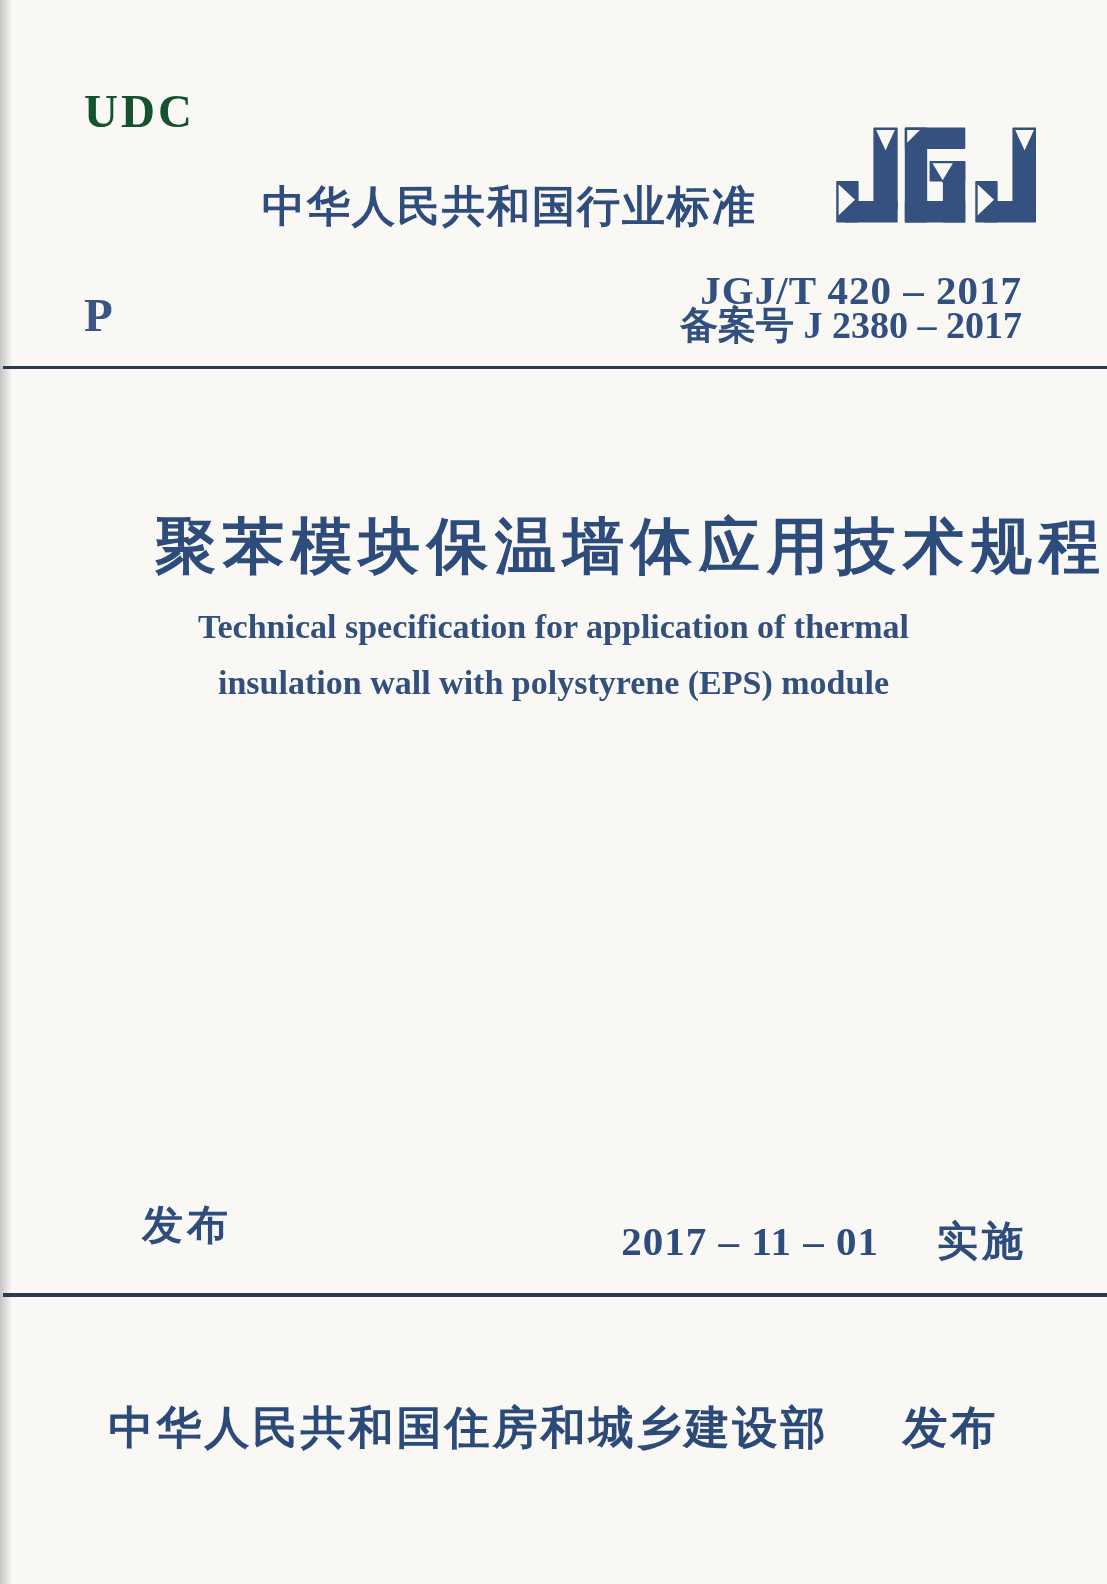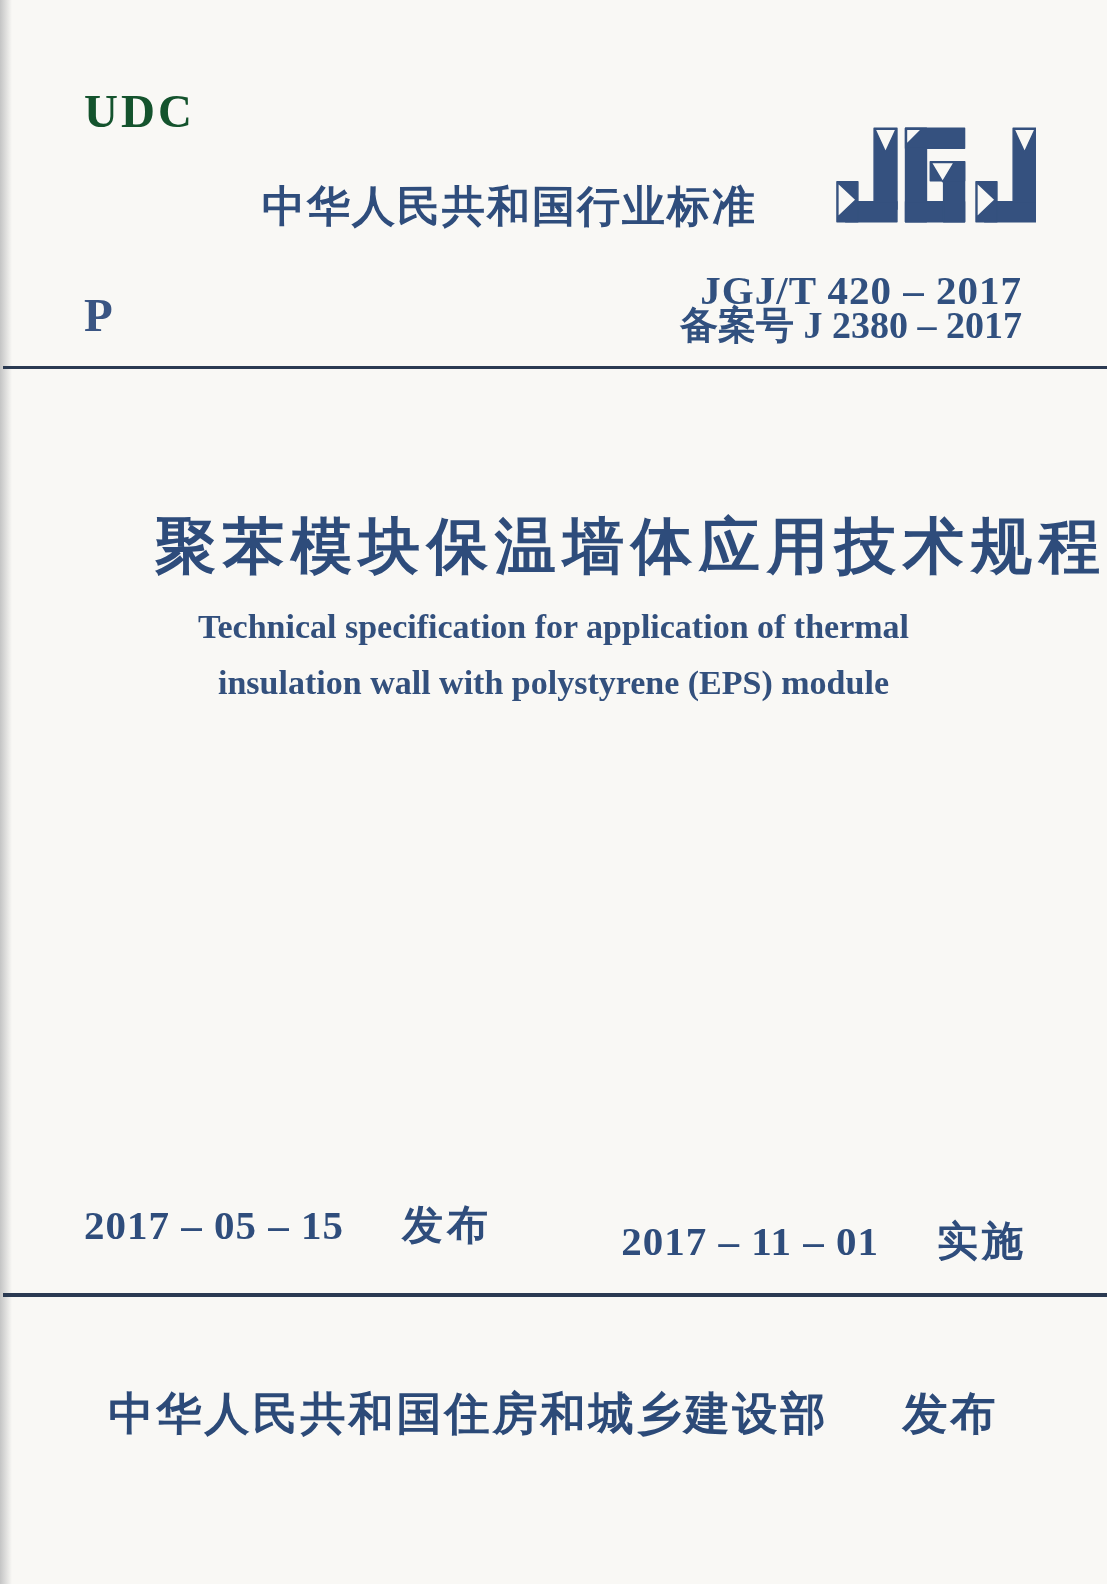--- a/index.html
+++ b/index.html
@@ -140,20 +140,21 @@
     gap: 74px;
     white-space: nowrap;
   }
   .publisher-row .publisher,
   .publisher-row .cn-label {
     font-family: "Liberation Sans", "DejaVu Sans", sans-serif;
     font-weight: bold;
     font-size: 45px;
     letter-spacing: 3px;
     color: #2c4a78;
+    margin-top: 14px;
   }
 </style>
 </head>
 <body>
 
 <div class="page">
 
   <div class="udc">UDC</div>
 
   <div class="std-type">中华人民共和国行业标准</div>
@@ -199,21 +200,20 @@
 
   <div class="p-class">P</div>
 
   <div class="rule rule-top"></div>
 
   <h1 class="title-cn">聚苯模块保温墙体应用技术规程</h1>
   <div class="title-en line1">Technical specification for application of thermal</div>
   <div class="title-en line2">insulation wall with polystyrene (EPS) module</div>
 
   <div class="date-group left">
-    <span class="date">2017 – 05 – 15</span>
     <span class="cn-label">发布</span>
   </div>
 
   <div class="date-group right">
     <span class="date">2017 – 11 – 01</span>
     <span class="cn-label">实施</span>
   </div>
 
   <div class="rule rule-bottom"></div>
 

